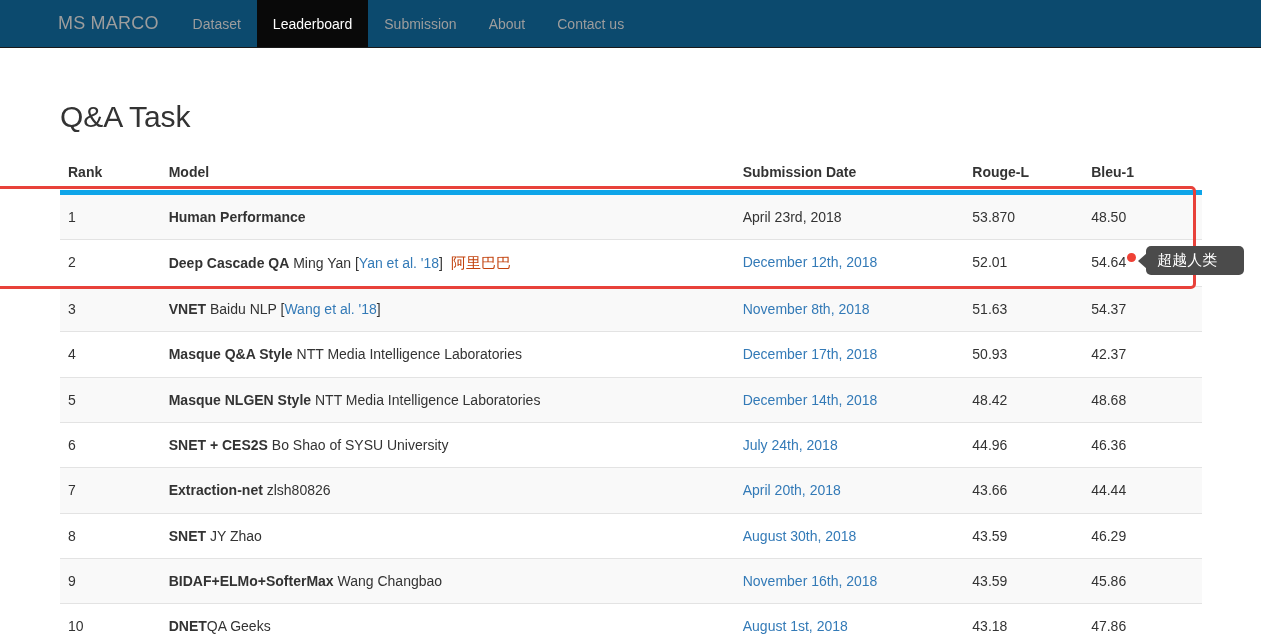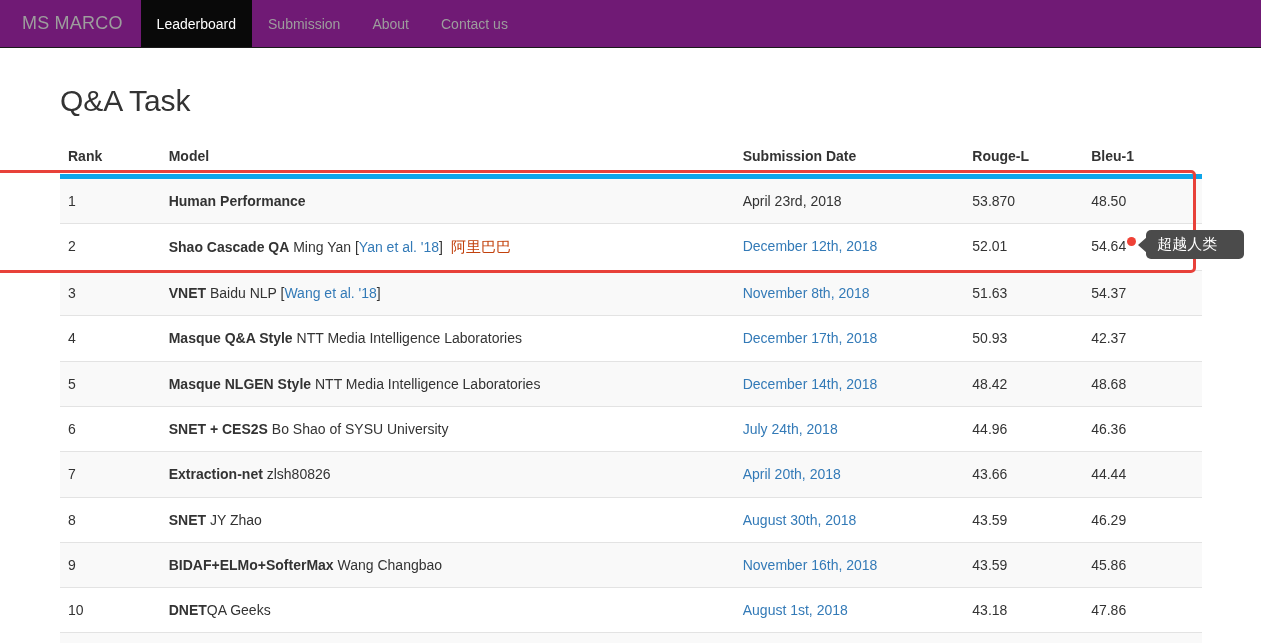--- a/index.html
+++ b/index.html
@@ -7,23 +7,24 @@
     width: 1261px;
     height: 643px;
     overflow: hidden;
     background: #ffffff;
     font-family: "Liberation Sans", sans-serif;
   }
 
   
   .navbar {
     height: 48px;
-    background: #701a75;
+    background: #0c4a6e;
     display: flex;
     align-items: stretch;
+    padding-left: 36px;
     border-bottom: 1px solid #1a1a1a;
   }
   .brand {
     display: flex;
     align-items: center;
     padding: 0 18px 0 22px;
     color: #9d9d9d;
     font-size: 18px;
     letter-spacing: 0.2px;
     text-decoration: none;
@@ -46,21 +47,21 @@
 
   
   .page {
     position: relative;
     padding: 0 60px;
   }
   .page-title {
     font-size: 30px;
     font-weight: normal;
     color: #333333;
-    margin-top: 36px;
+    margin-top: 52px;
     margin-bottom: 22px;
     letter-spacing: -0.1px;
   }
 
   
   .table-wrap { width: 1142px; }
   table.leaderboard {
     width: 100%;
     border-collapse: collapse;
     font-size: 14px;
@@ -139,20 +140,21 @@
     border-bottom: 8px solid transparent;
     border-right: 9px solid #4b4b4b;
   }
 </style>
 </head>
 <body>
 
 <div class="navbar">
   <a class="brand" href="#">MS MARCO</a>
   <div class="nav-items">
+    <a class="nav-item" href="#">Dataset</a>
     <a class="nav-item active" href="#">Leaderboard</a>
     <a class="nav-item" href="#">Submission</a>
     <a class="nav-item" href="#">About</a>
     <a class="nav-item" href="#">Contact us</a>
   </div>
 </div>
 
 <div class="page">
 
   <h1 class="page-title">Q&amp;A Task</h1>
@@ -171,21 +173,21 @@
       <tbody id="tbody">
           <tr>
             <td class="col-rank">1</td>
             <td class="col-model"><span class="model-name">Human Performance</span></td>
             <td class="col-date"><span class="date-plain">April 23rd, 2018</span></td>
             <td class="col-rouge">53.870</td>
             <td class="col-bleu bleu-cell"><span>48.50</span></td>
           </tr>
           <tr>
             <td class="col-rank">2</td>
-            <td class="col-model"><span class="model-name">Shao Cascade QA</span><span class="model-affil"> Ming Yan </span><span class="cite"><span>[</span><a href="#">Yan et al. '18</a><span>]</span></span><span class="org-cn">阿里巴巴</span></td>
+            <td class="col-model"><span class="model-name">Deep Cascade QA</span><span class="model-affil"> Ming Yan </span><span class="cite"><span>[</span><a href="#">Yan et al. '18</a><span>]</span></span><span class="org-cn">阿里巴巴</span></td>
             <td class="col-date"><a href="#" class="date-link">December 12th, 2018</a></td>
             <td class="col-rouge">52.01</td>
             <td class="col-bleu bleu-cell"><span>54.64</span></td>
           </tr>
           <tr>
             <td class="col-rank">3</td>
             <td class="col-model"><span class="model-name">VNET</span><span class="model-affil"> Baidu NLP </span><span class="cite"><span>[</span><a href="#">Wang et al. '18</a><span>]</span></span></td>
             <td class="col-date"><a href="#" class="date-link">November 8th, 2018</a></td>
             <td class="col-rouge">51.63</td>
             <td class="col-bleu bleu-cell"><span>54.37</span></td>

